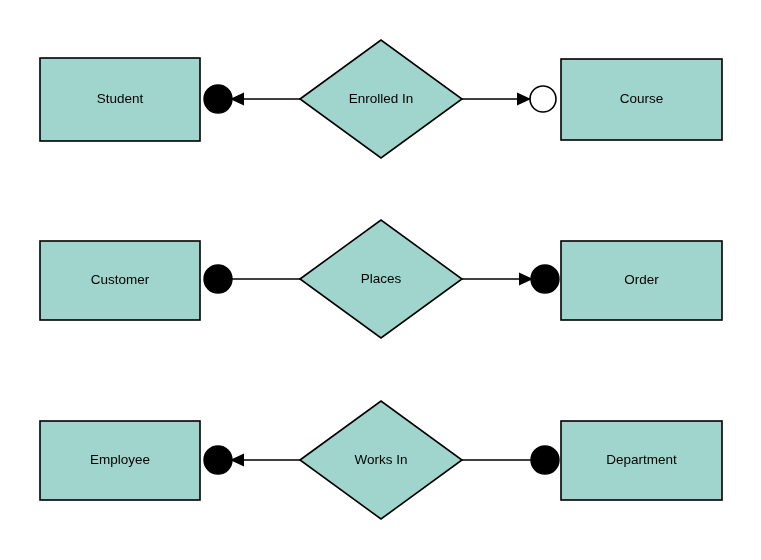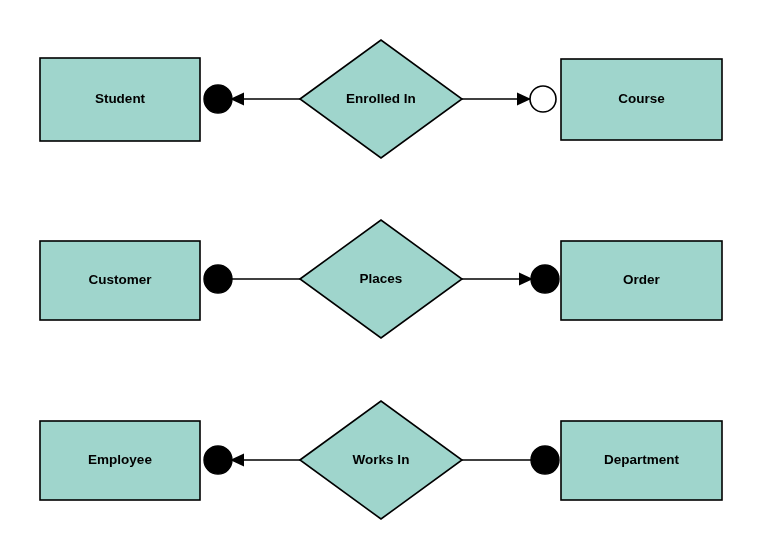--- a/index.html
+++ b/index.html
@@ -10,21 +10,20 @@
   }
   body {
     font-family: "Liberation Sans", sans-serif;
   }
   #canvas {
     position: relative;
     width: 761px;
     height: 560px;
     background: #ffffff;
     overflow: hidden;
-    font-weight: bold;
   }
   #diagram-svg {
     position: absolute;
     left: 0;
     top: 0;
     width: 761px;
     height: 560px;
     display: block;
   }
   .entity-box {

